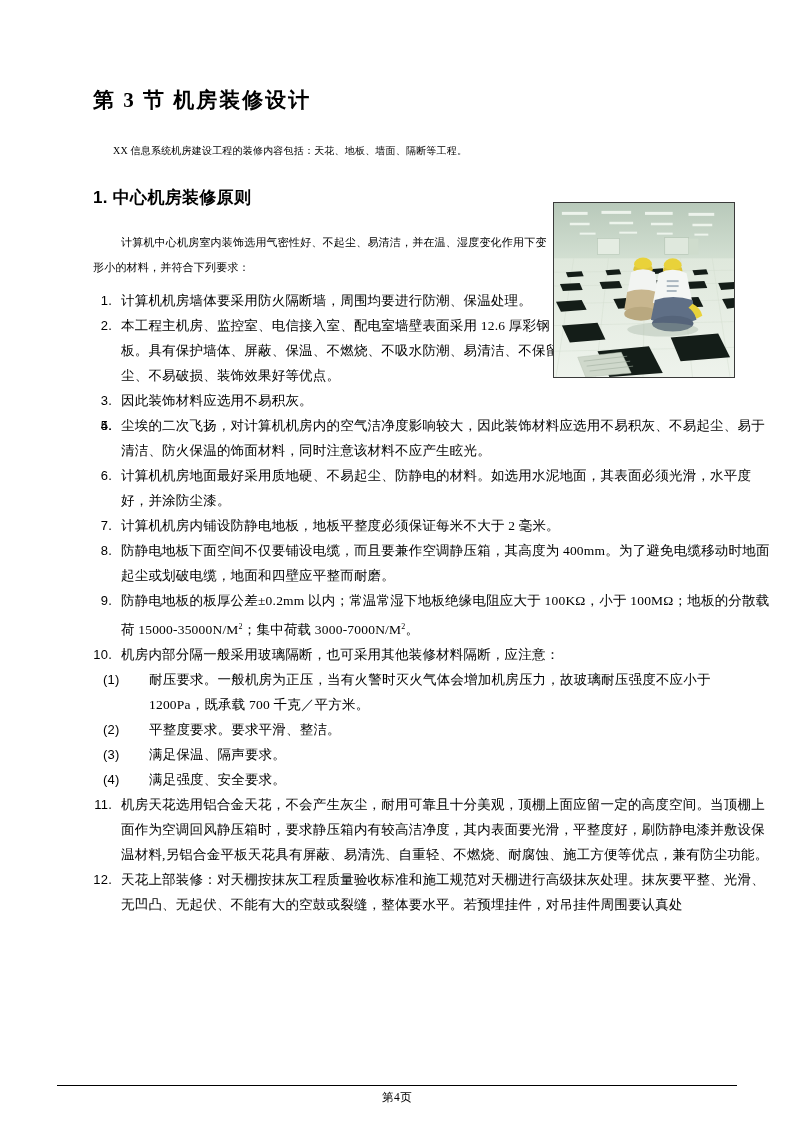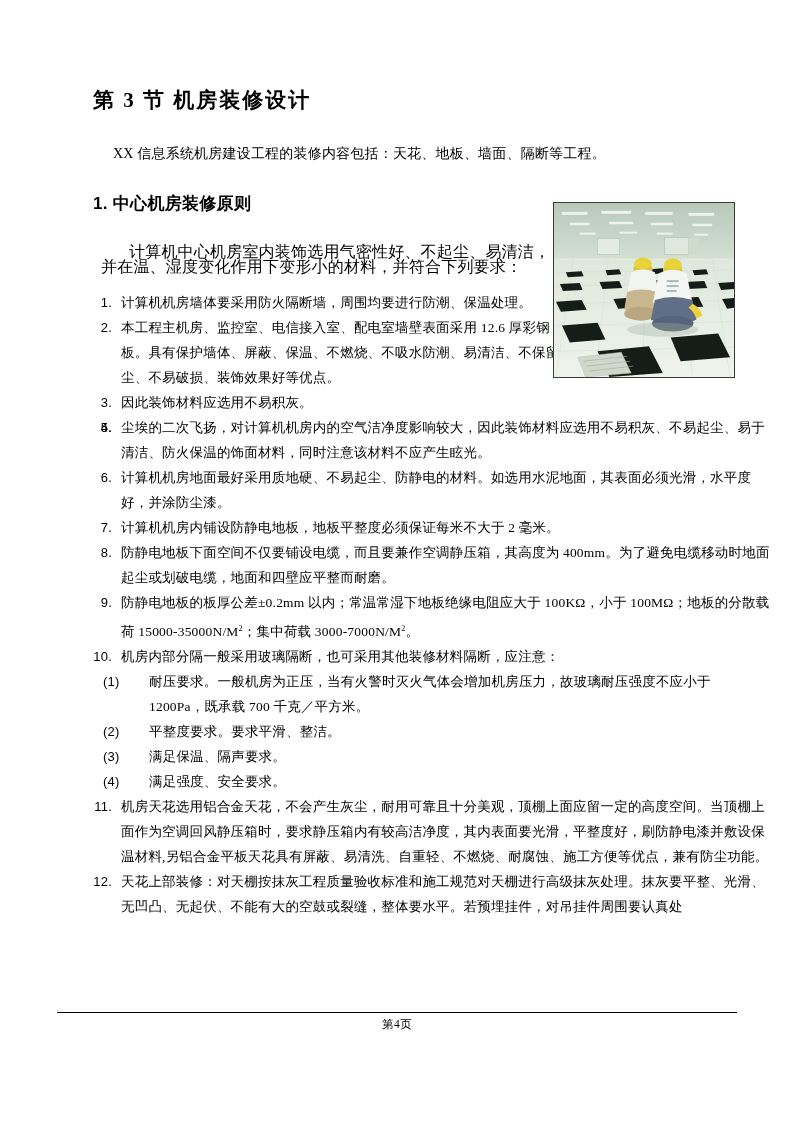--- a/index.html
+++ b/index.html
@@ -34,21 +34,21 @@
     font-family: "Liberation Serif", "DejaVu Serif", serif;
     font-size: 21px;
     font-weight: bold;
     letter-spacing: 2px;
     margin: 0;
     padding-top: 88px;
     padding-left: 8px;
     line-height: 1.2;
   }
   .intro {
-    font-size: 14px;
+    font-size: 10px;
     line-height: 1.5;
     margin: 0;
     padding-top: 30px;
     text-indent: 28px;
     letter-spacing: 0.2px;
   }
   .h-sub {
     font-family: "Liberation Sans", "DejaVu Sans", sans-serif;
     font-size: 17px;
     font-weight: bold;
@@ -68,23 +68,23 @@
     border: 1px solid #3a3a3a;
     box-sizing: border-box;
     overflow: hidden;
     background: #cfd9c9;
   }
   .fig-inner { position:absolute; inset:0; overflow:hidden; }
   .fig-svg { display:block; width:100%; height:100%; }
 
   
   .body-para {
-    font-size: 16px;
-    line-height: 15px;
-    margin: 16px;
+    font-size: 11px;
+    line-height: 25px;
+    margin: 8px;
     letter-spacing: 0.2px;
   }
   .para-lead {
     padding-top: 14px;
     width: 455px;
     text-indent: 28px;
   }
 
   
   ol.main-list {
@@ -132,21 +132,21 @@
     text-align: left;
     font-family: "Liberation Sans", "DejaVu Sans", sans-serif;
     font-size: 13px;
   }
   sup { font-size: 8px; vertical-align: super; }
 
   
   .footer {
     position: absolute;
     left: 57px;
-    top: 1012px;
+    top: 1085px;
     width: 680px;
   }
   .footer-rule {
     border: none;
     border-top: 1px solid #000;
     margin: 0 0 4px 0;
     height: 0;
   }
   .footer-text {
     text-align: center;

